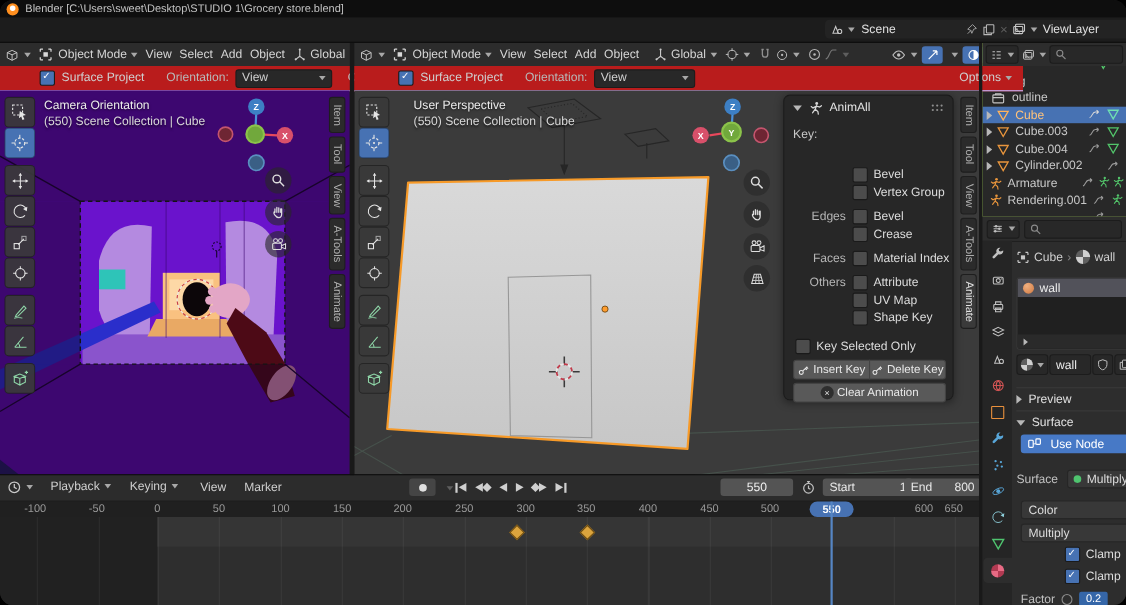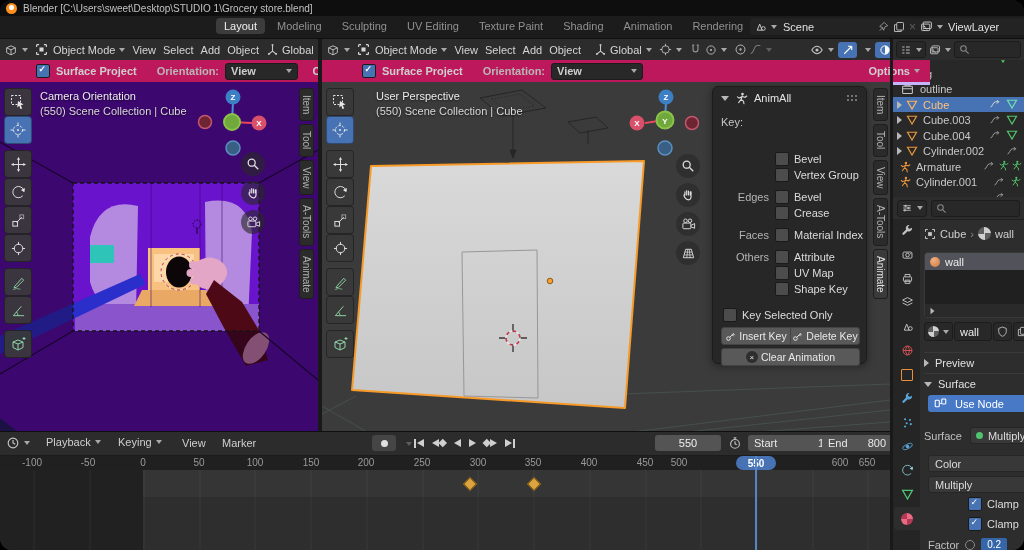--- a/index.html
+++ b/index.html
@@ -14,21 +14,21 @@
   .ic{display:block;}
   .titlebar{left:0;top:0;width:1024px;height:16px;background:#0e0e0e;display:flex;align-items:center;font-size:10px;color:#c2c2c2;}
   .blogo{width:11px;height:11px;border-radius:50%;background:#ff8f1f;position:relative;margin:0 6px 0 6px;flex:none;}
   .blogo::after{content:"";position:absolute;left:3px;top:2.2px;width:5px;height:5px;border-radius:50%;background:#fff;}
   .menubar{left:0;top:16px;width:1024px;height:22px;background:#1c1c1c;border-bottom:1px solid #101010;}
   .menubar .menu{padding:0 2px;color:#d2d2d2;}
   .wstab{padding:2px 8px;border-radius:4px;color:#909090;white-space:nowrap;}
   .wstab.active{background:#3c3c3c;color:#f0f0f0;}
   .datapill{background:#232323;border-radius:4px;height:17px;}
   .vph{height:21px;background:#2c2c2c;border-bottom:1px solid #1f1f1f;color:#d5d5d5;overflow:hidden;white-space:nowrap;}
-  .tset{height:22px;background:#be185d;border-bottom:3px solid #c4b5fd;color:#cfcfcf;overflow:hidden;white-space:nowrap;font-weight:bold;}
+  .tset{height:22px;background:#b91c1c;border-bottom:1px solid #c4b5fd;color:#cfcfcf;overflow:hidden;white-space:nowrap;}
   .pill{background:#282828;border:1px solid #1c1c1c;border-radius:3px;}
   .cb{width:12px;height:12px;border-radius:2px;background:#4c4c4c;border:1px solid #1a1a1a;flex:none;position:relative;}
   .cb.on{background:#4772b3;}
   .cb.on::after{content:"✓";position:absolute;left:1.5px;top:-1px;color:#fff;font-size:9px;}
   .toolbtn{width:26px;height:26px;border-radius:4px;background:rgba(58,58,58,.92);border:1px solid rgba(0,0,0,.35);display:flex;align-items:center;justify-content:center;color:#e6e6e6;position:absolute;left:0;}
   .toolbtn.active{background:#4772b3;}
   .vtab{writing-mode:vertical-rl;background:#2b2b2b;border:1px solid #1e1e1e;border-radius:3px;color:#b2b2b2;font-size:10px;padding:6px 1px;margin-bottom:3px;text-align:center;}
   .vtab.active{background:#3a3a3a;color:#e2e2e2;}
   .navball{width:24px;height:24px;border-radius:50%;background:rgba(40,40,40,.62);display:flex;align-items:center;justify-content:center;color:#dedede;position:absolute;}
   .animall{left:712px;top:86px;width:153px;height:276px;background:rgba(38,38,38,.97);border:1px solid #1b1b1b;border-radius:6px;box-shadow:0 2px 8px rgba(0,0,0,.4);}
@@ -246,31 +246,20 @@
         </symbol>
 </defs>
     </svg>
 
 <div class="abs titlebar">
   <span class="blogo"></span>
   <span>Blender [C:\Users\sweet\Desktop\STUDIO 1\Grocery store.blend]</span>
 </div>
 
 <div class="abs menubar">
-  <div class="flex" style="position:absolute;left:216px;top:2px;width:532px;overflow:hidden;gap:4px;">
-    <span class="wstab active">Layout</span>
-    <span class="wstab">Modeling</span>
-    <span class="wstab">Sculpting</span>
-    <span class="wstab">UV Editing</span>
-    <span class="wstab">Texture Paint</span>
-    <span class="wstab">Shading</span>
-    <span class="wstab">Animation</span>
-    <span class="wstab">Rendering</span>
-
-  </div>
   <div class="abs datapill flex" style="left:750px;top:2px;width:162px;padding:0 4px;">
     <svg class="ic" width="13" height="13" style="color:#c8c8c8">
           <use href="#i-sceneicon"></use>
         </svg>
         <span class="chev"></span>
     <span style="margin-left:6px;color:#e0e0e0">Scene</span>
     <span style="margin-left:auto" class="flex">
       <svg class="ic" width="11" height="11" style="color:#a8a8a8">
             <use href="#i-pin"></use>
           </svg>
@@ -486,21 +475,21 @@
             <use href="#i-runner"></use>
           </svg>
       <svg class="badge ic" width="11" height="11" style="left:118px;color:#52c46a">
             <use href="#i-runner"></use>
           </svg>
     </div>
     <div class="outrow" style="top:114.5px;">
       <svg class="ic" width="12" height="12" style="margin-left:6px;color:#e8953c">
             <use href="#i-runner"></use>
           </svg>
-      <span style="margin-left:5px">Cylinder.001</span>
+      <span style="margin-left:5px">Rendering.001</span>
       <svg class="badge ic" width="12" height="12" style="left:100px;color:#9a9a9a">
             <use href="#i-animarrow"></use>
           </svg>
       <svg class="badge ic" width="11" height="11" style="left:117px;color:#52c46a">
             <use href="#i-runner"></use>
           </svg>
     </div>
     <div class="outrow" style="top:130px;">
       <svg class="badge ic" width="12" height="12" style="left:100px;color:#9a9a9a">
             <use href="#i-animarrow"></use>
@@ -1075,21 +1064,21 @@
     <span class="tick" style="left:143px">0</span>
     <span class="tick" style="left:199px">50</span>
     <span class="tick" style="left:255px">100</span>
     <span class="tick" style="left:311px">150</span>
     <span class="tick" style="left:366px">200</span>
     <span class="tick" style="left:422px">250</span>
     <span class="tick" style="left:478px">300</span>
     <span class="tick" style="left:533px">350</span>
     <span class="tick" style="left:589px">400</span>
     <span class="tick" style="left:645px">450</span>
-    <span class="tick" style="left:679px">500</span>
+    <span class="tick" style="left:700px">500</span>
     <span class="flex abs" style="left:736px;top:0;width:40px;height:14px;background:#4772b3;border-radius:7px;justify-content:center;color:#fff;font-size:10px;font-weight:bold">
           <span>550</span>
         </span>
     <span class="tick" style="left:840px">600</span>
     <span class="tick" style="left:867px">650</span>
   </div>
   <div class="abs" style="left:0;top:38px;width:890px;height:80px;background:#212121;overflow:hidden;">
     <div class="abs" style="left:143px;top:0;width:747px;height:80px;background:#2e2e2e;"></div>
     <div class="abs" style="left:143px;top:0;width:747px;height:27px;background:#353535;"></div>
     <div class="abs" style="left:0;top:0;width:890px;height:80px;background-image:repeating-linear-gradient(to right,rgba(255,255,255,.05) 0 1px,transparent 1px 55.73px);background-position:143.5px 0;"></div>

